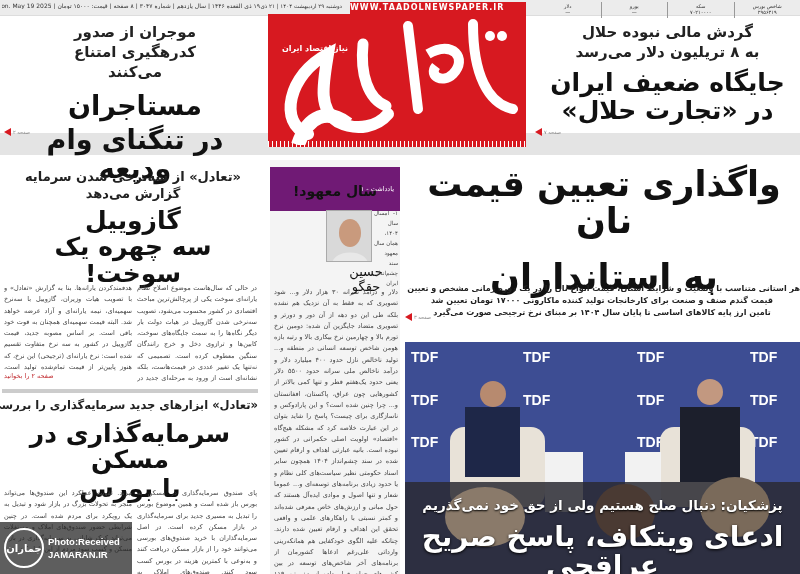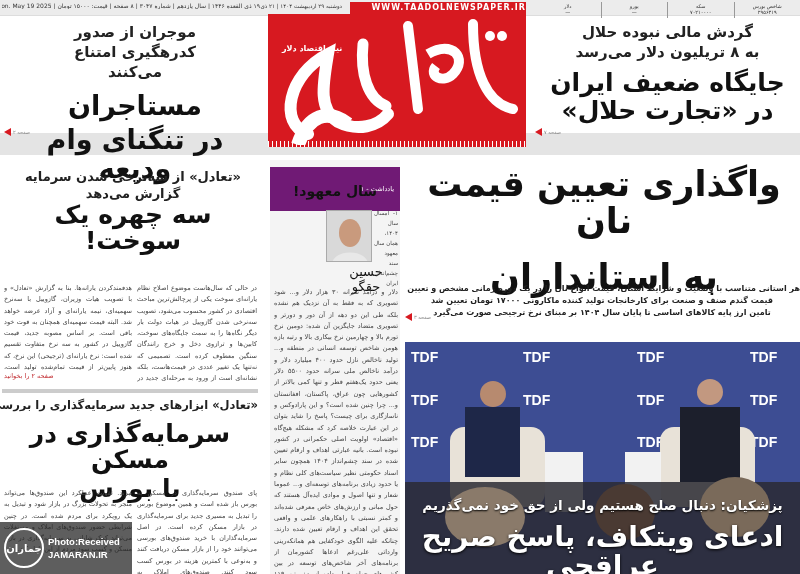--- a/index.html
+++ b/index.html
@@ -4,21 +4,21 @@
 <style>
 *{box-sizing:border-box;margin:0;padding:0}
 html,body{width:800px;height:574px;overflow:hidden;background:#fff}
 body{position:relative;font-family:"DejaVu Sans",sans-serif;color:#111}
 .abs{position:absolute}
 .rtl{direction:rtl;text-align:center}
 .topbar{left:0;top:0;width:800px;height:16px;background:#ececec;border-bottom:1px solid #ddd}
 .datestrip{left:2px;top:2px;width:258px;font-size:6px;color:#333;white-space:nowrap;overflow:hidden;direction:rtl;text-align:left}
 .datestrip2{left:262px;top:3px;width:80px;font-size:5.5px;color:#333;white-space:nowrap;direction:rtl}
 .masthead{left:268px;top:14px;width:258px;height:131px;background:#d71920}
-.url{left:350px;top:2px;width:176px;height:12px;background:#d71920;color:#fff;font-size:8px;font-weight:bold;letter-spacing:1px;text-align:right;line-height:12px}
+.url{left:350px;top:2px;width:176px;height:12px;background:#d71920;color:#fff;font-size:8px;font-weight:bold;letter-spacing:1px;text-align:left;line-height:12px}
 .logo{left:268px;top:14px;width:258px;height:131px;overflow:hidden}
 .logo svg{width:100%;height:100%}
 .tagline{left:282px;top:44px;font-size:8px;color:#fff;font-weight:bold;direction:rtl}
 .ruler{left:0;top:133px;width:800px;height:22px;background:#e4e4e4}
 .ruler-red{left:268px;top:133px;width:258px;height:14px;background:#d71920;
  background-image:repeating-linear-gradient(90deg,#fff 0 1px,transparent 1px 4px);background-size:4px 6px;background-repeat:repeat-x;background-position:0 8px}
 .infobox{left:535px;top:2px;width:265px;height:16px;display:flex;direction:rtl}
 .infobox .cell{flex:1;border-left:1px solid #999;font-size:5px;text-align:center;color:#333;line-height:6px;padding-top:1px}
 .infobox .cell:last-child{border-left:none}
 .kicker{font-weight:bold;color:#222}
@@ -70,21 +70,21 @@
     <path d="M40 120 C10 110 20 60 60 40 C55 70 50 95 70 108 C90 118 110 112 120 100" fill="none" stroke="#fff" stroke-width="12" stroke-linecap="round"></path>
     <path d="M95 30 C92 60 100 85 118 92" fill="none" stroke="#fff" stroke-width="11" stroke-linecap="round"></path>
     <path d="M140 12 L150 95" fill="none" stroke="#fff" stroke-width="10" stroke-linecap="round"></path>
     <path d="M160 40 C185 25 200 45 185 60 C175 70 160 62 168 52" fill="none" stroke="#fff" stroke-width="10"></path>
     <path d="M205 10 C205 60 220 90 245 95" fill="none" stroke="#fff" stroke-width="10" stroke-linecap="round"></path>
     <circle cx="222" cy="22" r="5" fill="#fff"></circle>
       <circle cx="234" cy="22" r="5" fill="#fff"></circle>
     <path d="M30 131 C40 100 60 95 80 110" fill="none" stroke="#fff" stroke-width="14"></path>
   </svg>
 </div>
-<div class="abs tagline">نیاز اقتصاد دلار</div>
+<div class="abs tagline">نیاز اقتصاد ایران</div>
 
 <div class="abs rtl" style="left:10px;top:22px;width:250px">
   <div class="kicker" style="font-size:15px;line-height:20px;padding:0 40px">موجران از صدور کدرهگیری امتناع می‌کنند</div>
   <div class="head" style="font-size:27px;margin-top:10px">مستاجران</div>
   <div class="head" style="font-size:27px;margin-top:6px">در تنگنای وام ودیعه</div>
 </div>
 <div class="abs pageref" style="left:4px;top:128px">
   <span class="tri"></span>
   <span>صفحه ۲</span>
 </div>
@@ -96,20 +96,21 @@
   <div class="head" style="font-size:25px;margin-top:2px">در «تجارت حلال»</div>
 </div>
 <div class="abs pageref" style="left:535px;top:128px">
   <span class="tri"></span>
   <span>صفحه ۷</span>
 </div>
 
 <div class="abs rtl" style="left:8px;top:168px;width:250px">
   <div class="kicker" style="font-size:13px;line-height:17px">«تعادل» از سه‌نرخی شدن سرمایه</div>
   <div class="kicker" style="font-size:13px;line-height:17px">گزارش می‌دهد</div>
+  <div class="head" style="font-size:25px;margin-top:6px">گازوییل</div>
   <div class="head" style="font-size:25px">سه چهره یک سوخت!</div>
 </div>
 <div class="abs bodytxt" style="left:137px;top:283px;width:120px;height:102px;overflow:hidden">در حالی که سال‌هاست موضوع اصلاح نظام یارانه‌ای سوخت یکی از پرچالش‌ترین مباحث اقتصادی در کشور محسوب می‌شود، تصویب سه‌نرخی شدن گازوییل در هیات دولت بار دیگر نگاه‌ها را به سمت جایگاه‌های سوخت، کابین‌ها و ترازوی دخل و خرج رانندگان سنگین معطوف کرده است. تصمیمی که نه‌تنها یک تغییر عددی در قیمت‌هاست، بلکه نشانه‌ای است از ورود به مرحله‌ای جدید در سیاست‌گذاری انرژی، با هدف کنترل قاچاق، مدیریت مصرف و</div>
 <div class="abs bodytxt" style="left:4px;top:283px;width:128px;height:90px;overflow:hidden">هدفمندکردن یارانه‌ها. بنا به گزارش «تعادل» و با تصویب هیات وزیران، گازوییل با سه‌نرخ سهمیه‌ای، نیمه یارانه‌ای و آزاد عرضه خواهد شد. البته قیمت سهمیه‌ای همچنان به قوت خود باقی است. بر اساس مصوبه جدید، قیمت گازوییل در کشور به سه نرخ متفاوت تقسیم شده است: نرخ یارانه‌ای (ترجیحی) این نرخ، که هنوز پایین‌تر از قیمت تمام‌شده تولید است، برای ناوگان حمل‌ونقل عمومی و خودروهای سنگین تخصیص داده شده است.</div>
 <div class="abs" style="left:4px;top:372px;font-size:6.5px;color:#c0282d;direction:rtl">صفحه ۲ را بخوانید</div>
 <div class="abs hr" style="left:2px;top:389px;width:256px;height:4px"></div>
 
 <div class="abs rtl" style="left:2px;top:397px;width:256px">
   <div class="kicker" style="font-size:11.5px;line-height:16px;white-space:nowrap">«تعادل» ابزارهای جدید سرمایه‌گذاری را بررسی می‌کند</div>
   <div class="head" style="font-size:25px;margin-top:8px">سرمایه‌گذاری در مسکن</div>

